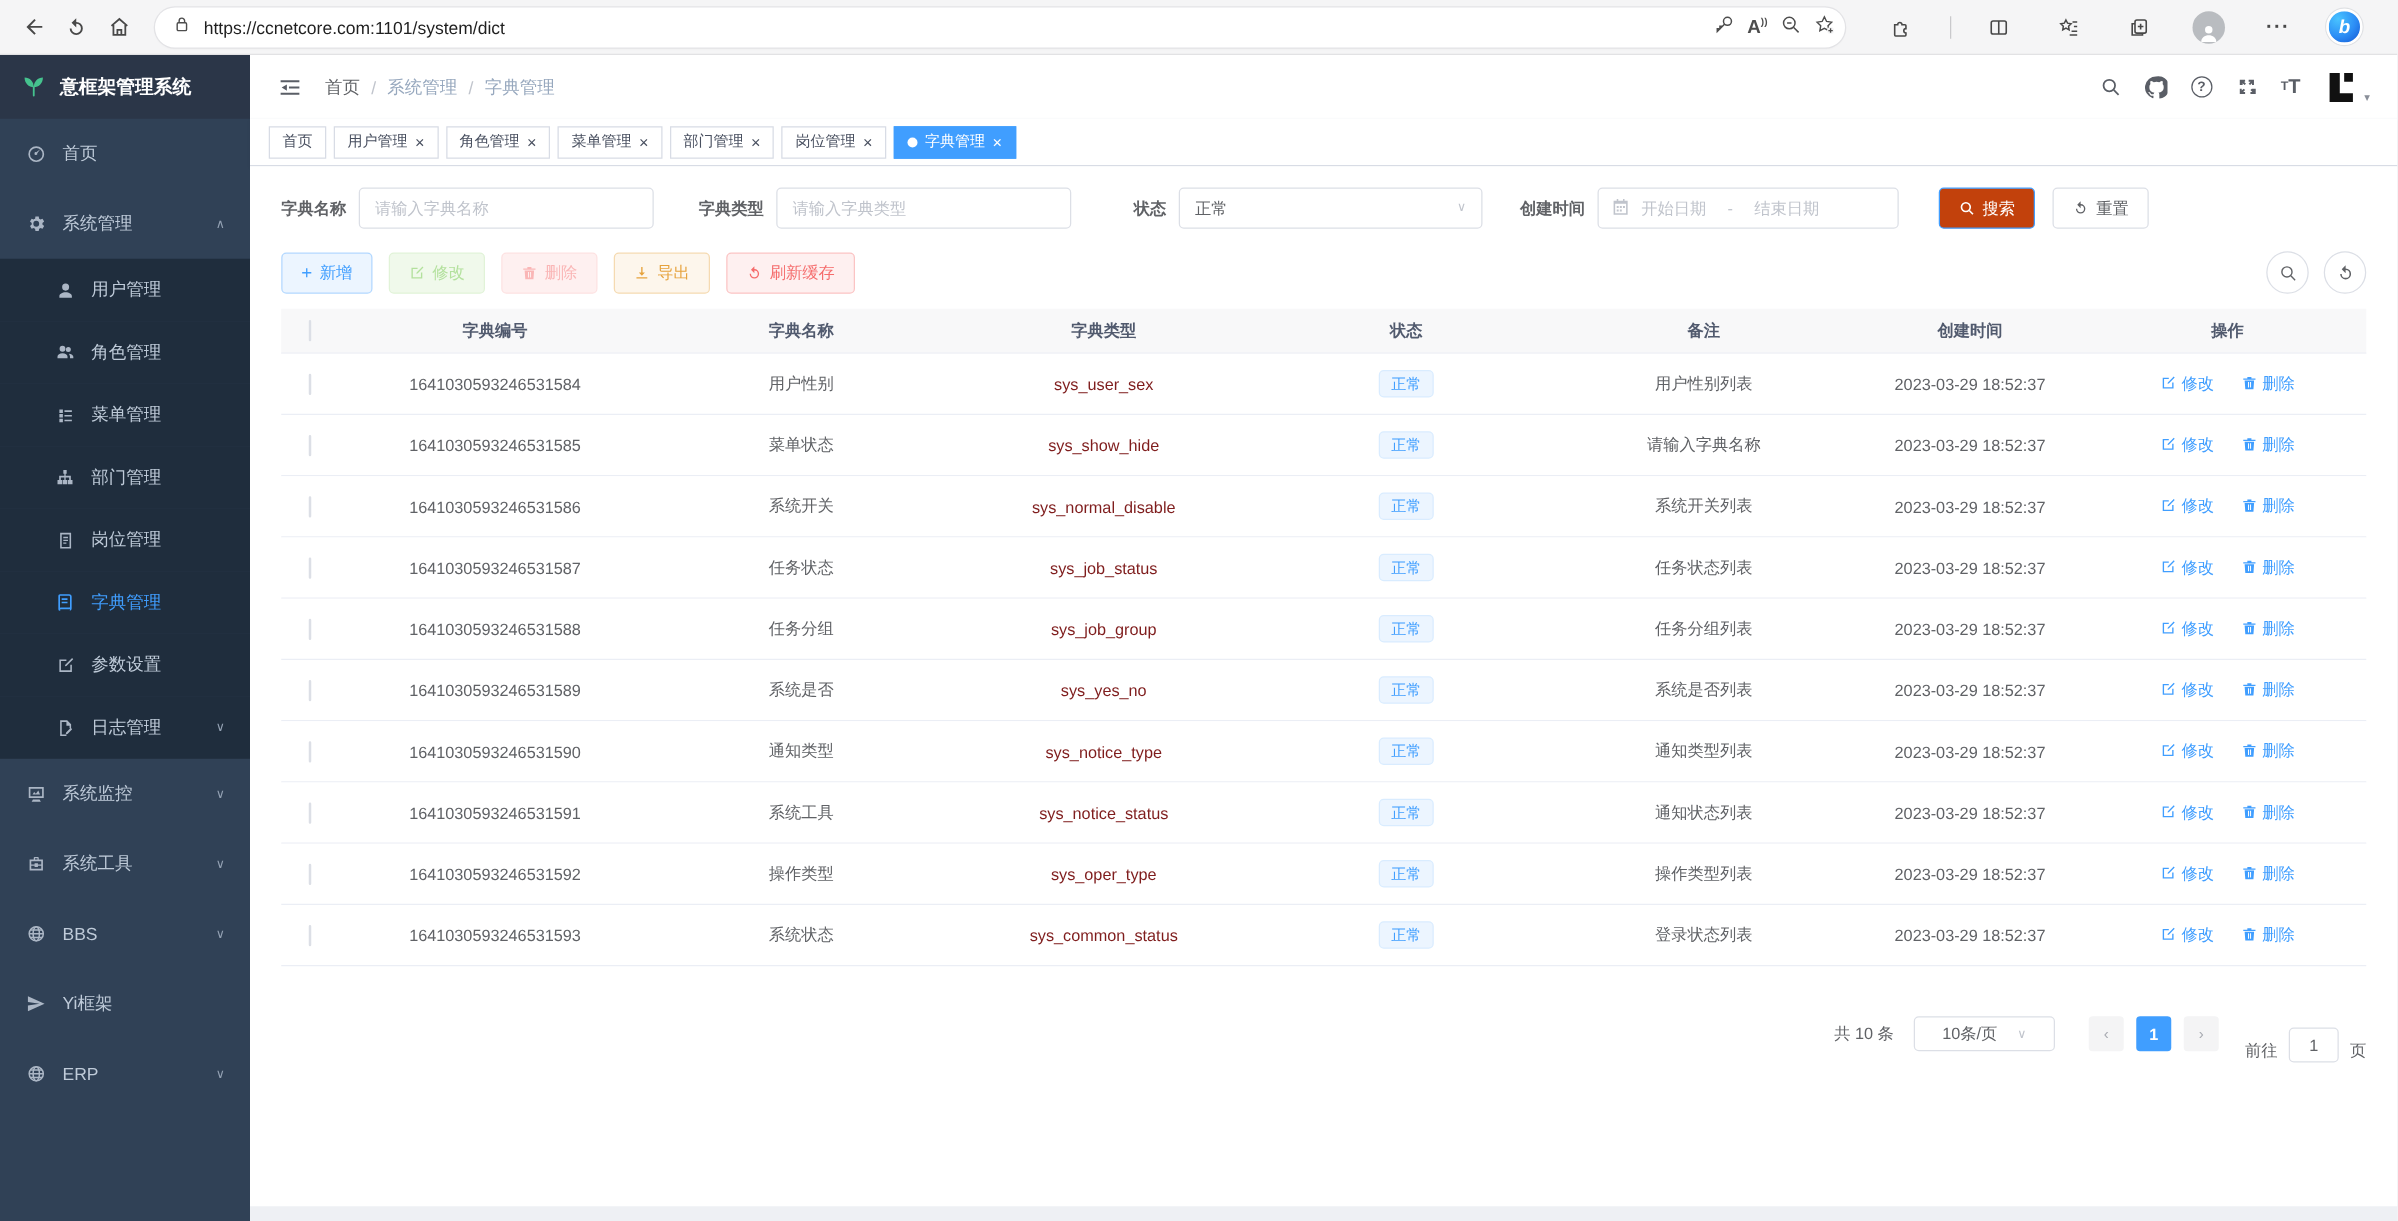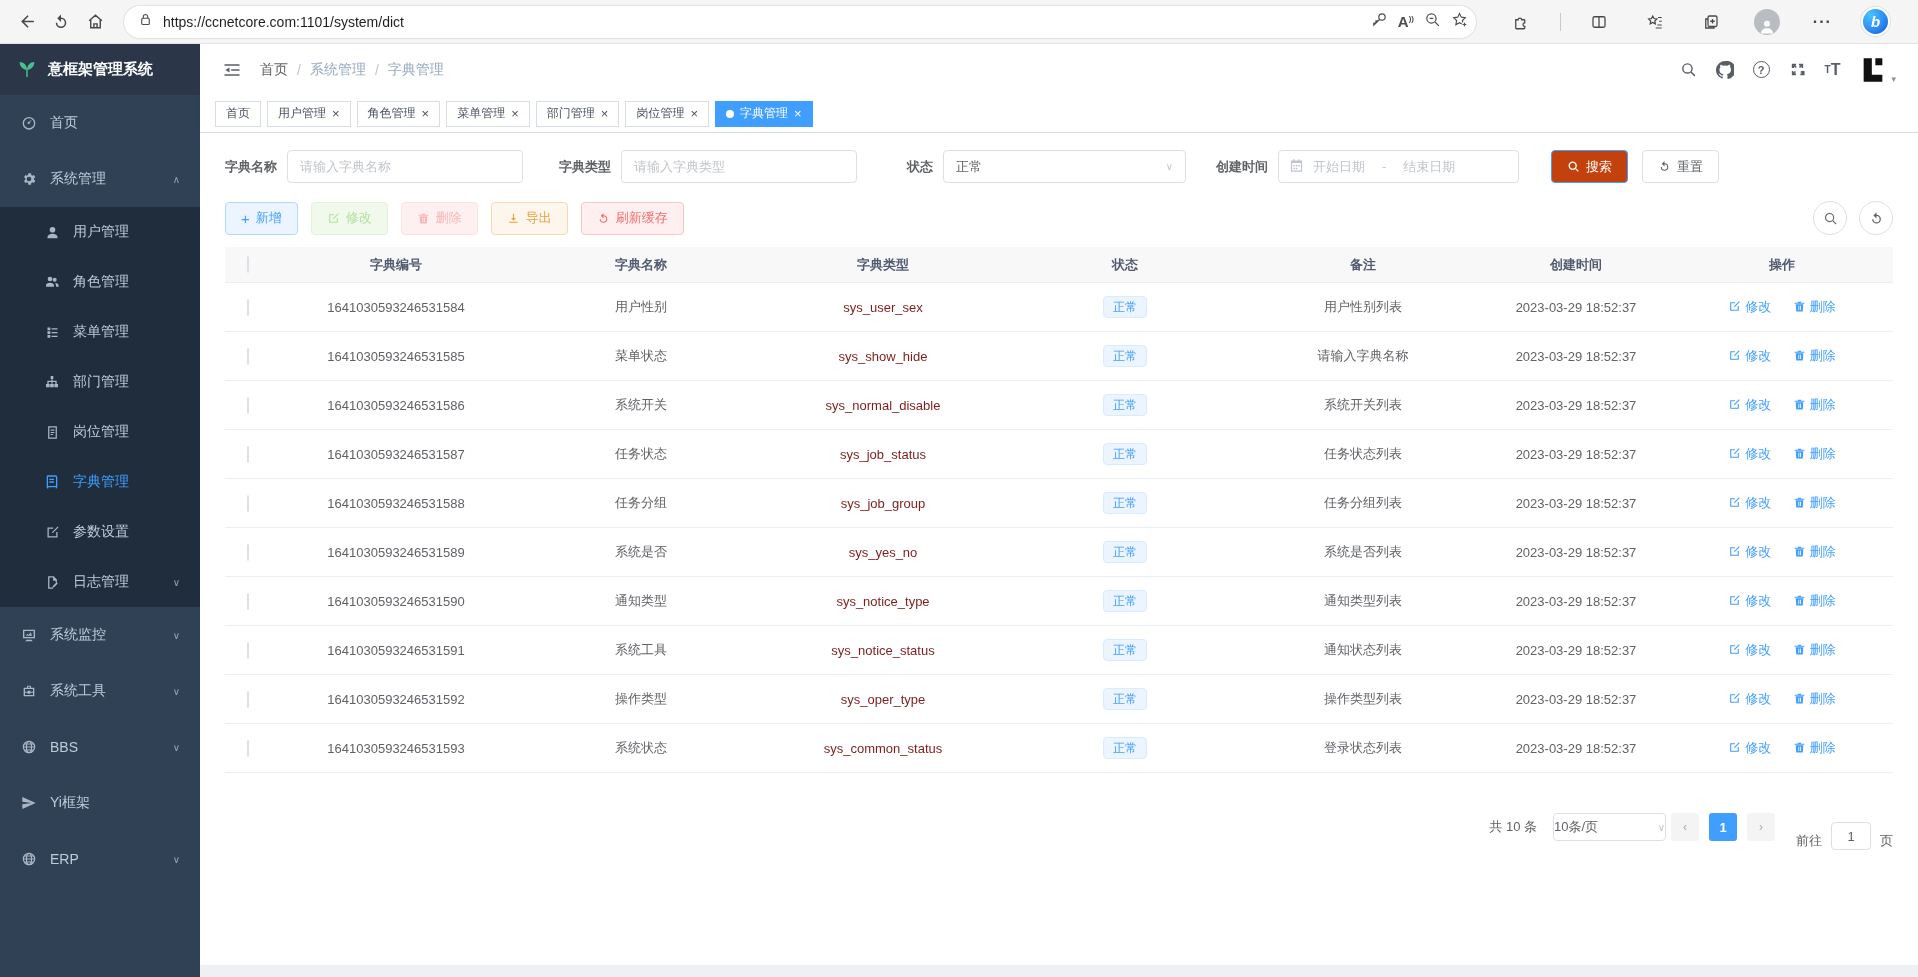--- a/index.html
+++ b/index.html
@@ -108,21 +108,21 @@
   .link { color:#7f1d1d; cursor:pointer; }
   .badge { display:inline-block; background:#ecf5ff; border:1px solid #d9ecff; color:#409eff;
     font-size:12px; line-height:1.5; padding:1px 9px; border-radius:4px; }
   .op-link { color:#409eff; display:inline-flex; align-items:center; gap:4px; margin:0 9px; cursor:pointer; }
   .op-link svg { display:block; }
 
   .pagination { display:flex; align-items:center; justify-content:flex-end; margin-top:31px;
     font-size:13px; color:#606266; }
   .pg-total { margin-right:16px; }
   .pg-size { width:113px; height:28px; border:1px solid #dcdfe6; border-radius:4px; display:flex;
-    align-items:center; justify-content:space-between; gap:16px; cursor:pointer; }
+    align-items:center; justify-content:center; gap:16px; margin-right:22px; cursor:pointer; }
   .pg-size .sel-arrow { color:#c0c4cc; font-size:10px; }
   .pg-btn { width:28px; height:28px; border-radius:3px; background:#f4f4f5; color:#a8abb2;
     display:flex; align-items:center; justify-content:center; margin:0 5px; font-size:12px; cursor:pointer; }
   .pg-cur { background:#409eff; color:#fff; font-weight:600; font-size:13px; }
   .pg-goto { display:flex; align-items:flex-end; gap:9px; margin-left:16px;margin-top:18px; }
   .pg-input { width:40px; height:28px; border:1px solid #dcdfe6; border-radius:4px; text-align:center;
     font-size:13px; color:#606266; outline:none; font-family:"Liberation Sans","DejaVu Sans",sans-serif; }
 </style>
 </head>
 <body>

